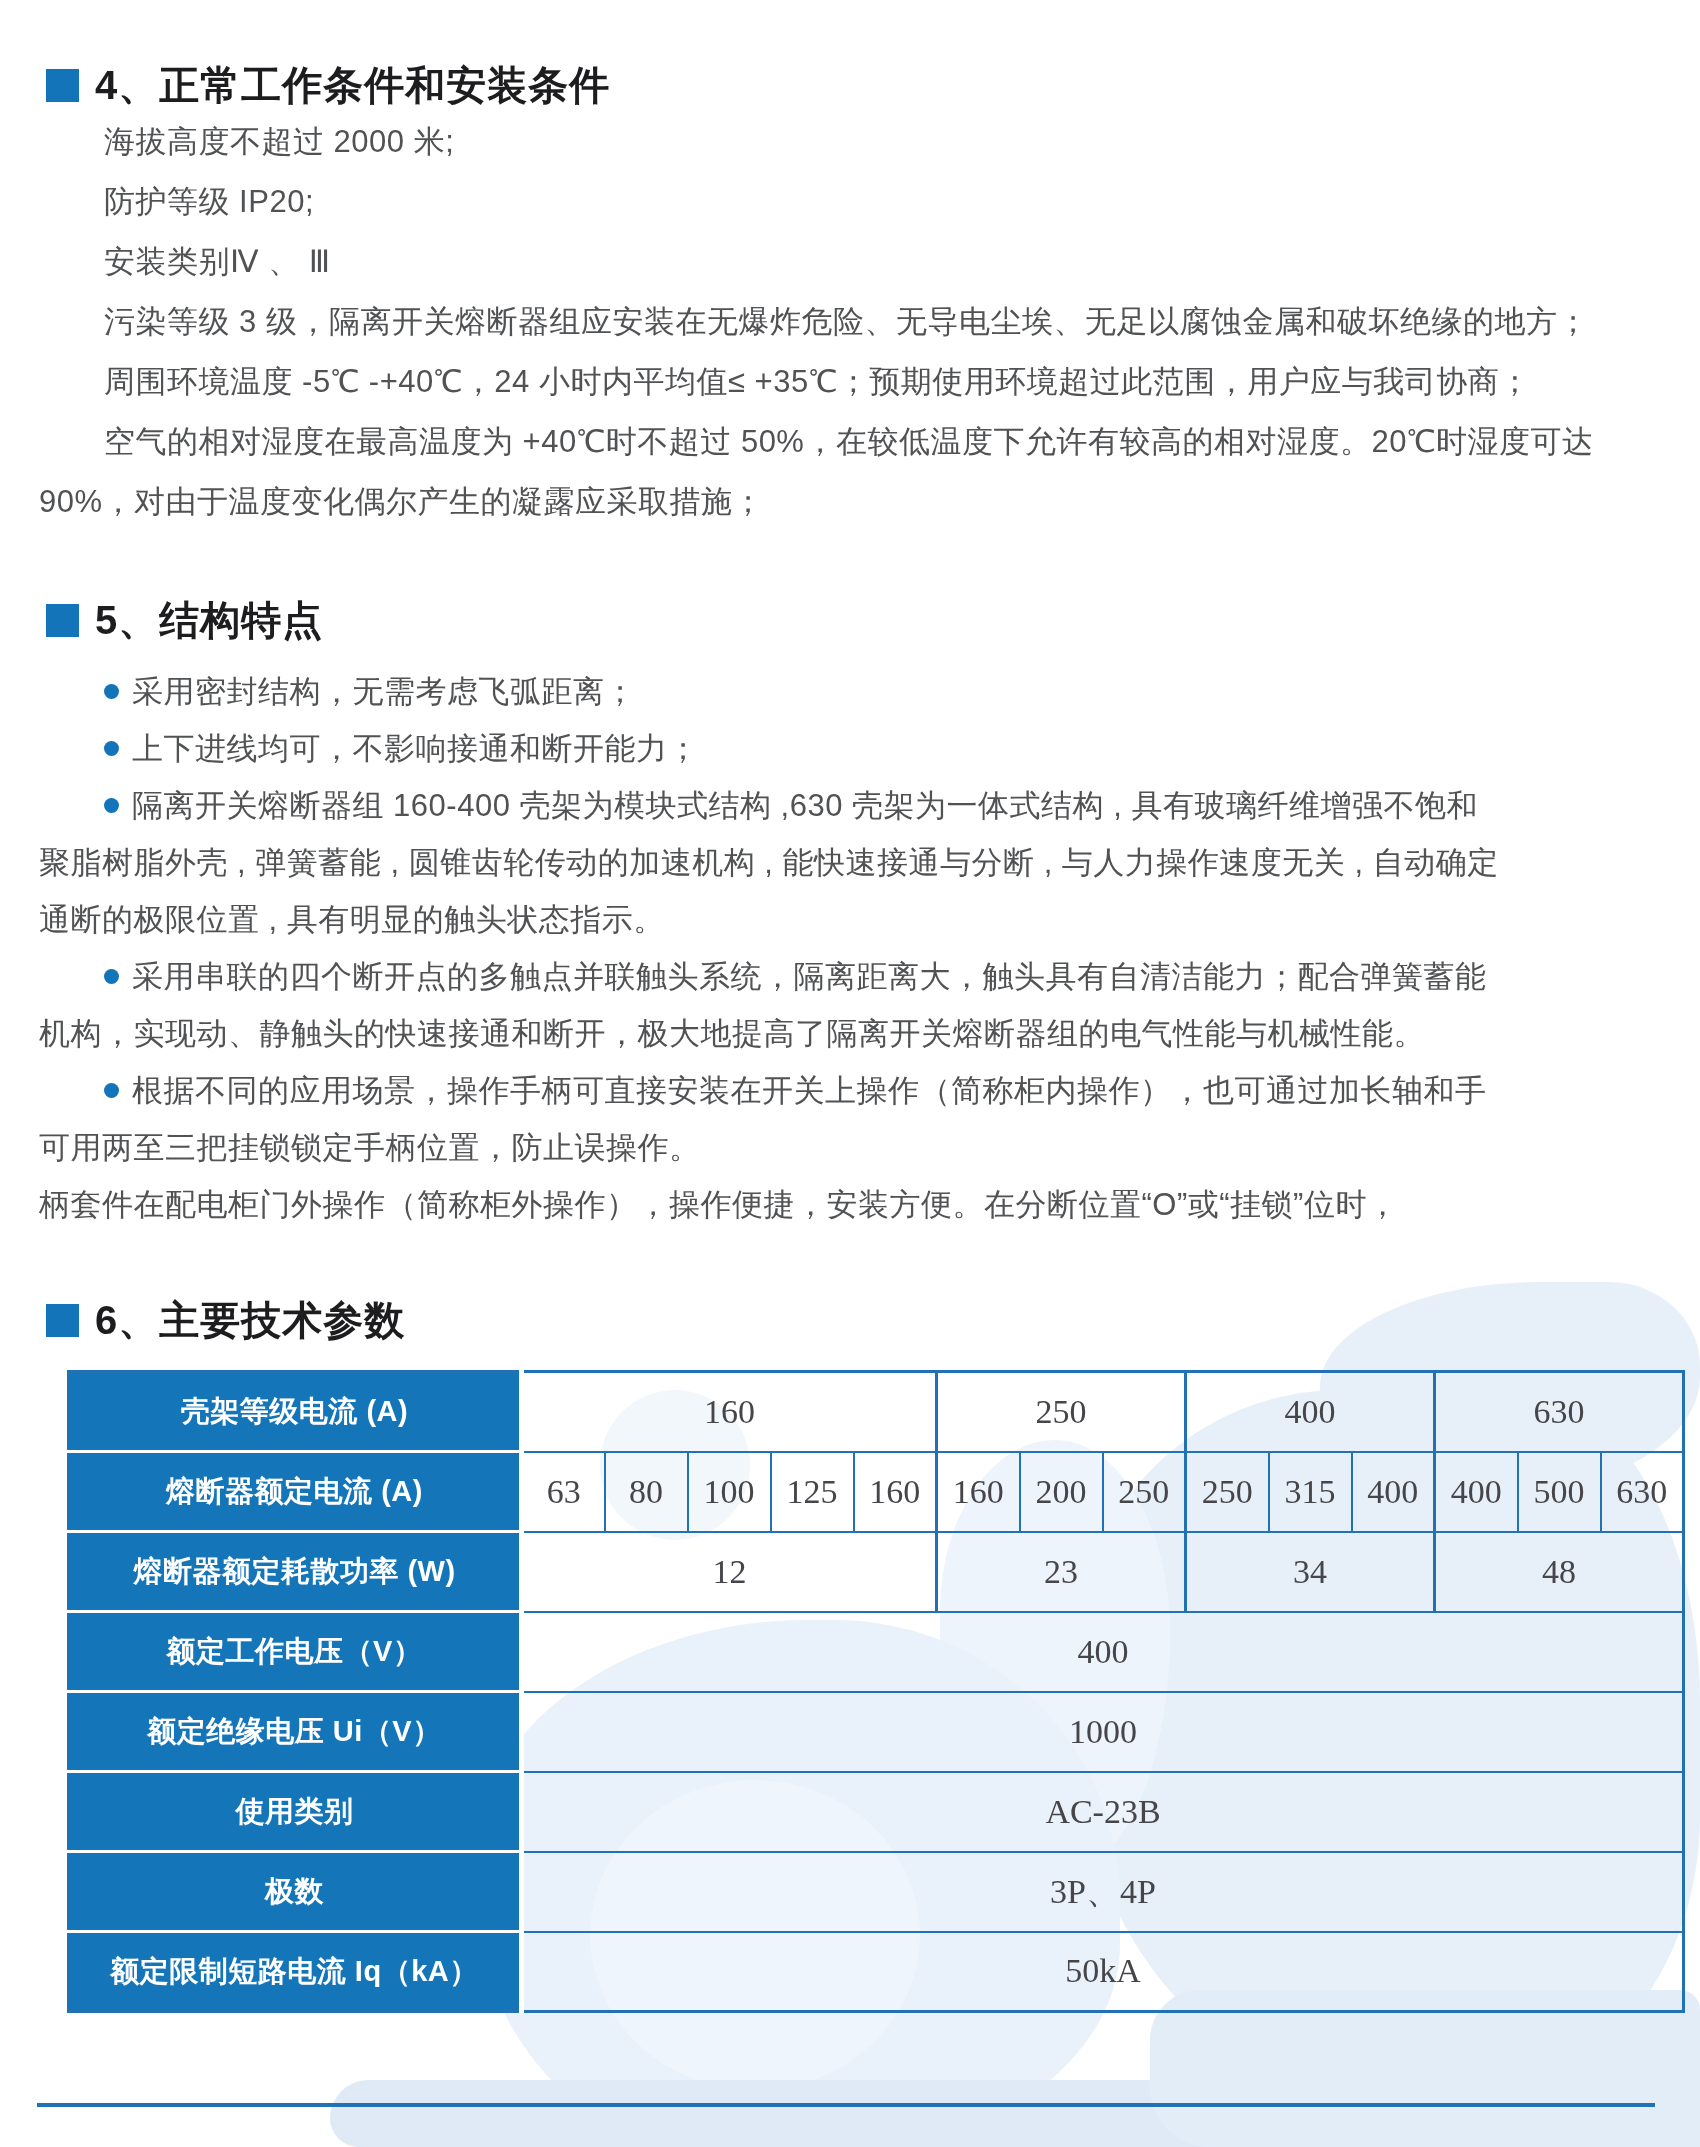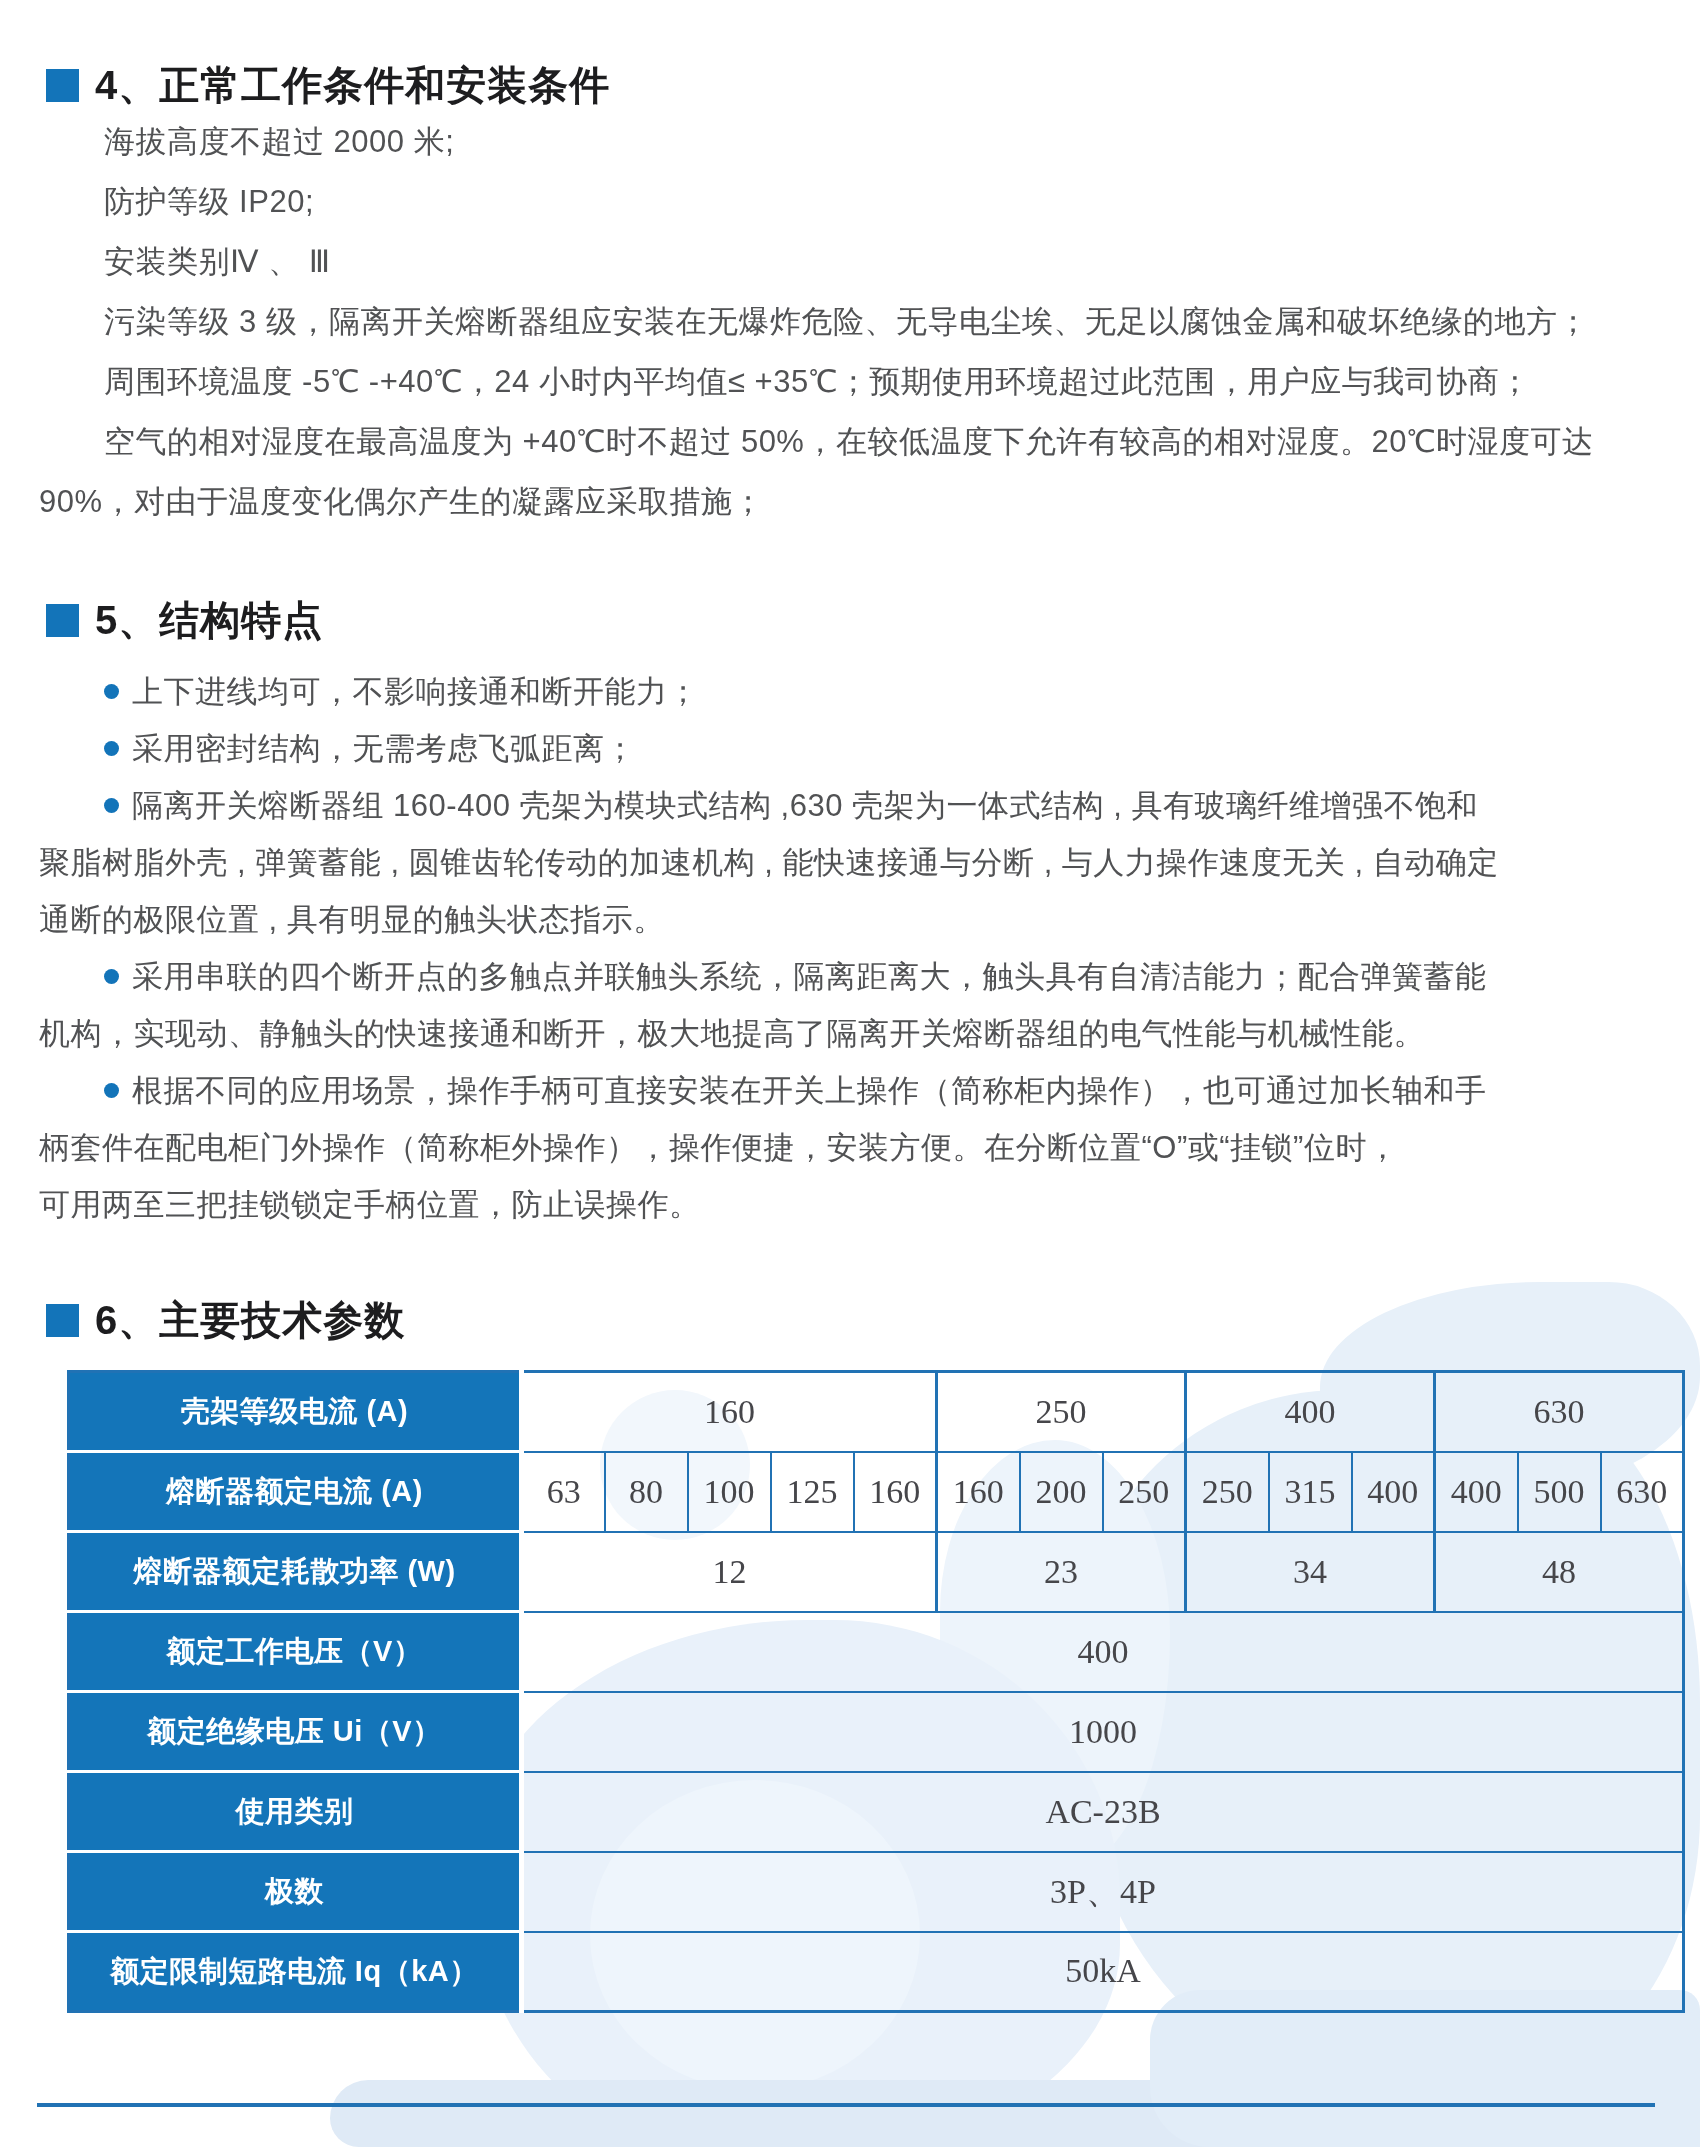--- a/index.html
+++ b/index.html
@@ -83,43 +83,43 @@
   <div class="tline">90%，对由于温度变化偶尔产生的凝露应采取措施；</div>
 </div>
 
 <div class="sec-title" id="sec5-title">
   <span class="sq"></span>
   <span class="txt">5、结构特点</span>
 </div>
 <div class="body-block" id="sec5-body">
   <div class="tline ind">
       <span class="dot"></span>
-      <span>上下进线均可，不影响接通和断开能力；</span>
+      <span>采用密封结构，无需考虑飞弧距离；</span>
     </div>
   <div class="tline ind">
       <span class="dot"></span>
-      <span>采用密封结构，无需考虑飞弧距离；</span>
+      <span>上下进线均可，不影响接通和断开能力；</span>
     </div>
   <div class="tline ind">
       <span class="dot"></span>
       <span>隔离开关熔断器组 160-400 壳架为模块式结构 ,630 壳架为一体式结构 , 具有玻璃纤维增强不饱和</span>
     </div>
   <div class="tline">聚脂树脂外壳 , 弹簧蓄能 , 圆锥齿轮传动的加速机构 , 能快速接通与分断 , 与人力操作速度无关 , 自动确定</div>
   <div class="tline">通断的极限位置 , 具有明显的触头状态指示。</div>
   <div class="tline ind">
       <span class="dot"></span>
       <span>采用串联的四个断开点的多触点并联触头系统，隔离距离大，触头具有自清洁能力；配合弹簧蓄能</span>
     </div>
   <div class="tline">机构，实现动、静触头的快速接通和断开，极大地提高了隔离开关熔断器组的电气性能与机械性能。</div>
   <div class="tline ind">
       <span class="dot"></span>
       <span>根据不同的应用场景，操作手柄可直接安装在开关上操作（简称柜内操作），也可通过加长轴和手</span>
     </div>
+  <div class="tline">可用两至三把挂锁锁定手柄位置，防止误操作。</div>
   <div class="tline">柄套件在配电柜门外操作（简称柜外操作），操作便捷，安装方便。在分断位置“O”或“挂锁”位时，</div>
-  <div class="tline">可用两至三把挂锁锁定手柄位置，防止误操作。</div>
 </div>
 
 <div class="sec-title" id="sec6-title">
   <span class="sq"></span>
   <span class="txt">6、主要技术参数</span>
 </div>
 
 <div class="tbl-wrap">
   <table class="params">
     <colgroup>

